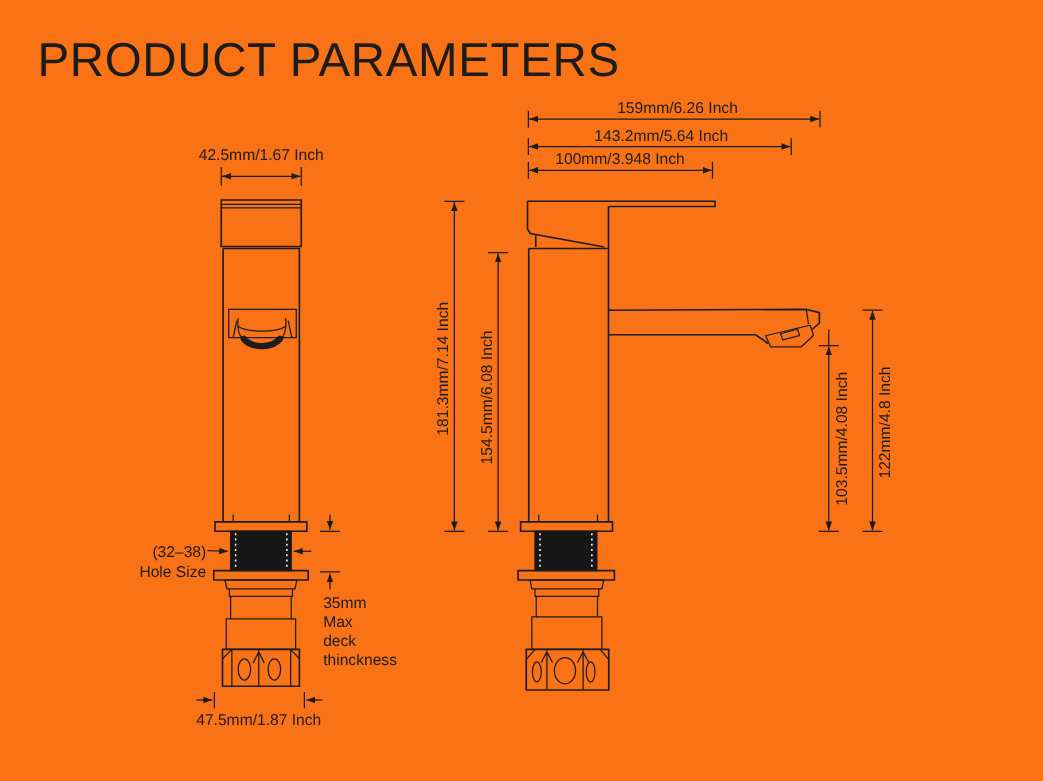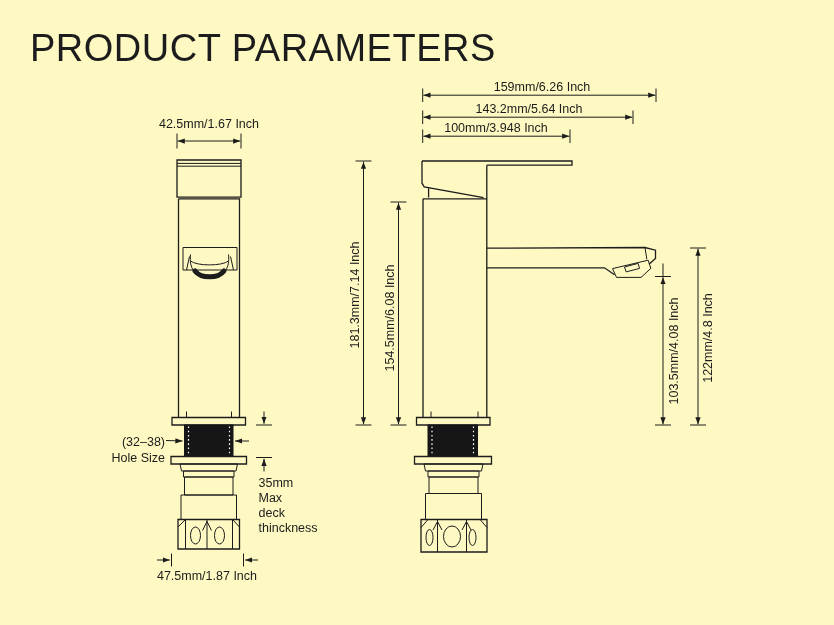--- a/index.html
+++ b/index.html
@@ -1,16 +1,16 @@
 <!DOCTYPE html>
 <html><head>
 <meta charset="utf-8">
 <style>
   html,body{margin:0;padding:0;background:#ffffff;}
-  .stage{position:relative;width:834px;height:625px;background:#fef9c3;overflow:hidden;}
+  .stage{position:relative;width:834px;height:625px;background:#f97316;overflow:hidden;}
   svg{display:block;}
   svg text{font-family:"Liberation Sans",sans-serif;fill:#1c1c1c;}
   .title{font-size:38px;font-weight:500;letter-spacing:.5px;}
   .dim-label{font-size:12.5px;}
   path,line,rect,ellipse{fill:none;stroke:#1c1c1c;}
   .s13{stroke-width:1.3;}
   .s1{stroke-width:1;}
   .tick{stroke-width:1;}
   .fillink{fill:#161616;stroke:#161616;stroke-width:1;}
   .dashw{stroke:#ffffff;stroke-width:1.2;stroke-dasharray:1.6 2.6;}

